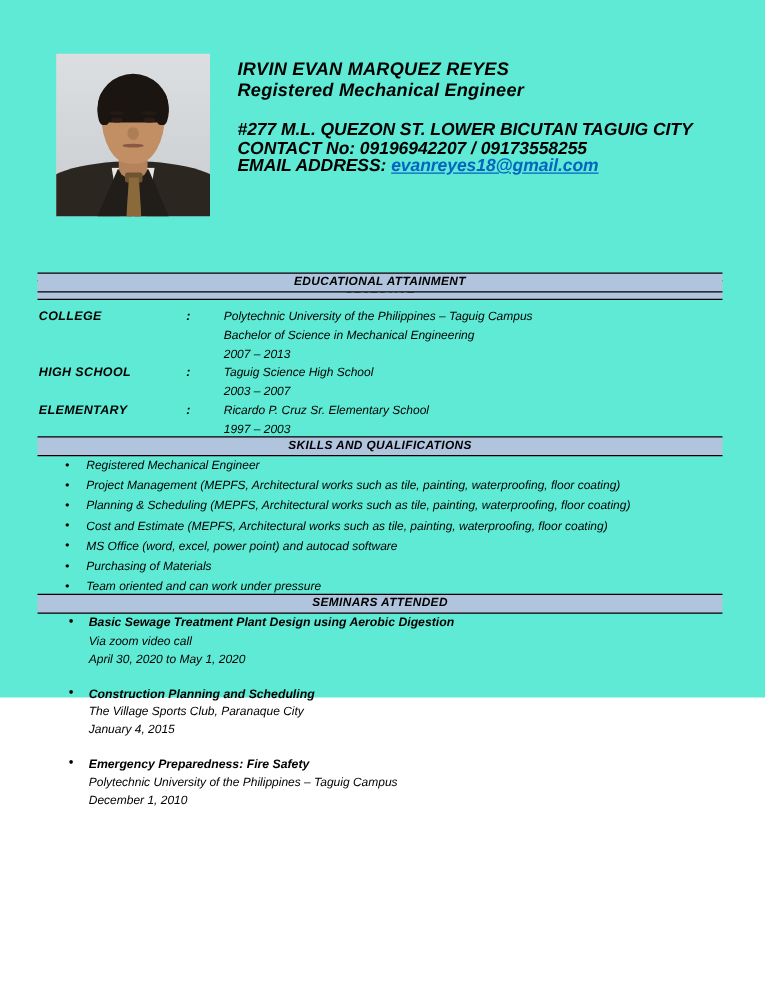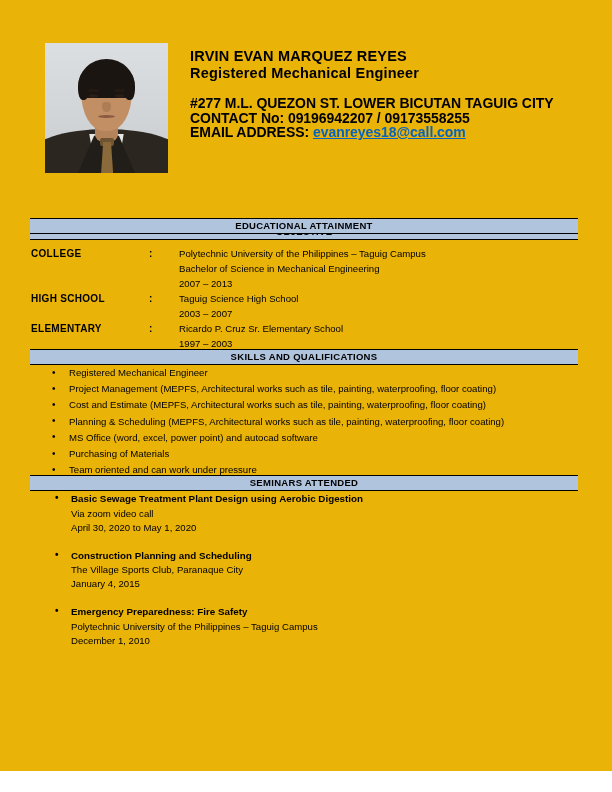--- a/index.html
+++ b/index.html
@@ -13,22 +13,23 @@
     font-family: "Liberation Sans", sans-serif;
     color: #000000;
     position: relative;
     overflow: hidden;
   }
 
   .page {
     position: absolute;
     left: 0; top: 0;
     width: 612px;
-    height: 771px;
-    background: #eab308;
+    height: 558px;
+    background: #5eead4;
+    font-style: italic;
   }
 
   
   .header {
     position: absolute;
     left: 30px;
     top: 40px;
     width: 552px;
     height: 138px;
     display: flex;
@@ -356,21 +357,21 @@
         <div class="p-mouth"></div>
       </div>
     </div>
 
     <div class="header-text">
       <div class="name-line">IRVIN EVAN MARQUEZ REYES</div>
       <div class="title-line">Registered Mechanical Engineer</div>
       <div class="contact-block">
         <div>#277 M.L. QUEZON ST. LOWER BICUTAN TAGUIG CITY</div>
         <div>CONTACT No: 09196942207 / 09173558255</div>
-        <div><span class="email-label">EMAIL ADDRESS:</span> <a class="email-link" href="#">evanreyes18@call.com</a></div>
+        <div><span class="email-label">EMAIL ADDRESS:</span> <a class="email-link" href="#">evanreyes18@gmail.com</a></div>
       </div>
     </div>
   </div>
 
   <div class="section-bar" style="top:184px;margin-top:40px;">OBJECTIVE</div>
 
   <div class="section-bar" style="top:218px;">EDUCATIONAL ATTAINMENT</div>
 
   <div class="block" style="top:246px;">
 
@@ -403,22 +404,22 @@
     </div>
 
   </div>
 
   <div class="section-bar" style="top:349px;">SKILLS AND QUALIFICATIONS</div>
 
   <div class="block" style="top:365px;">
     <ul class="bullets">
       <li>Registered Mechanical Engineer</li>
       <li>Project Management (MEPFS, Architectural works such as tile, painting, waterproofing, floor coating)</li>
+      <li>Planning &amp; Scheduling (MEPFS, Architectural works such as tile, painting, waterproofing, floor coating)</li>
       <li>Cost and Estimate (MEPFS, Architectural works such as tile, painting, waterproofing, floor coating)</li>
-      <li>Planning &amp; Scheduling (MEPFS, Architectural works such as tile, painting, waterproofing, floor coating)</li>
       <li>MS Office (word, excel, power point) and autocad software</li>
       <li>Purchasing of Materials</li>
       <li>Team oriented and can work under pressure</li>
     </ul>
   </div>
 
   <div class="section-bar" style="top:475px;">SEMINARS ATTENDED</div>
 
   <div class="block" style="top:492px;">
     <ul class="seminars">

